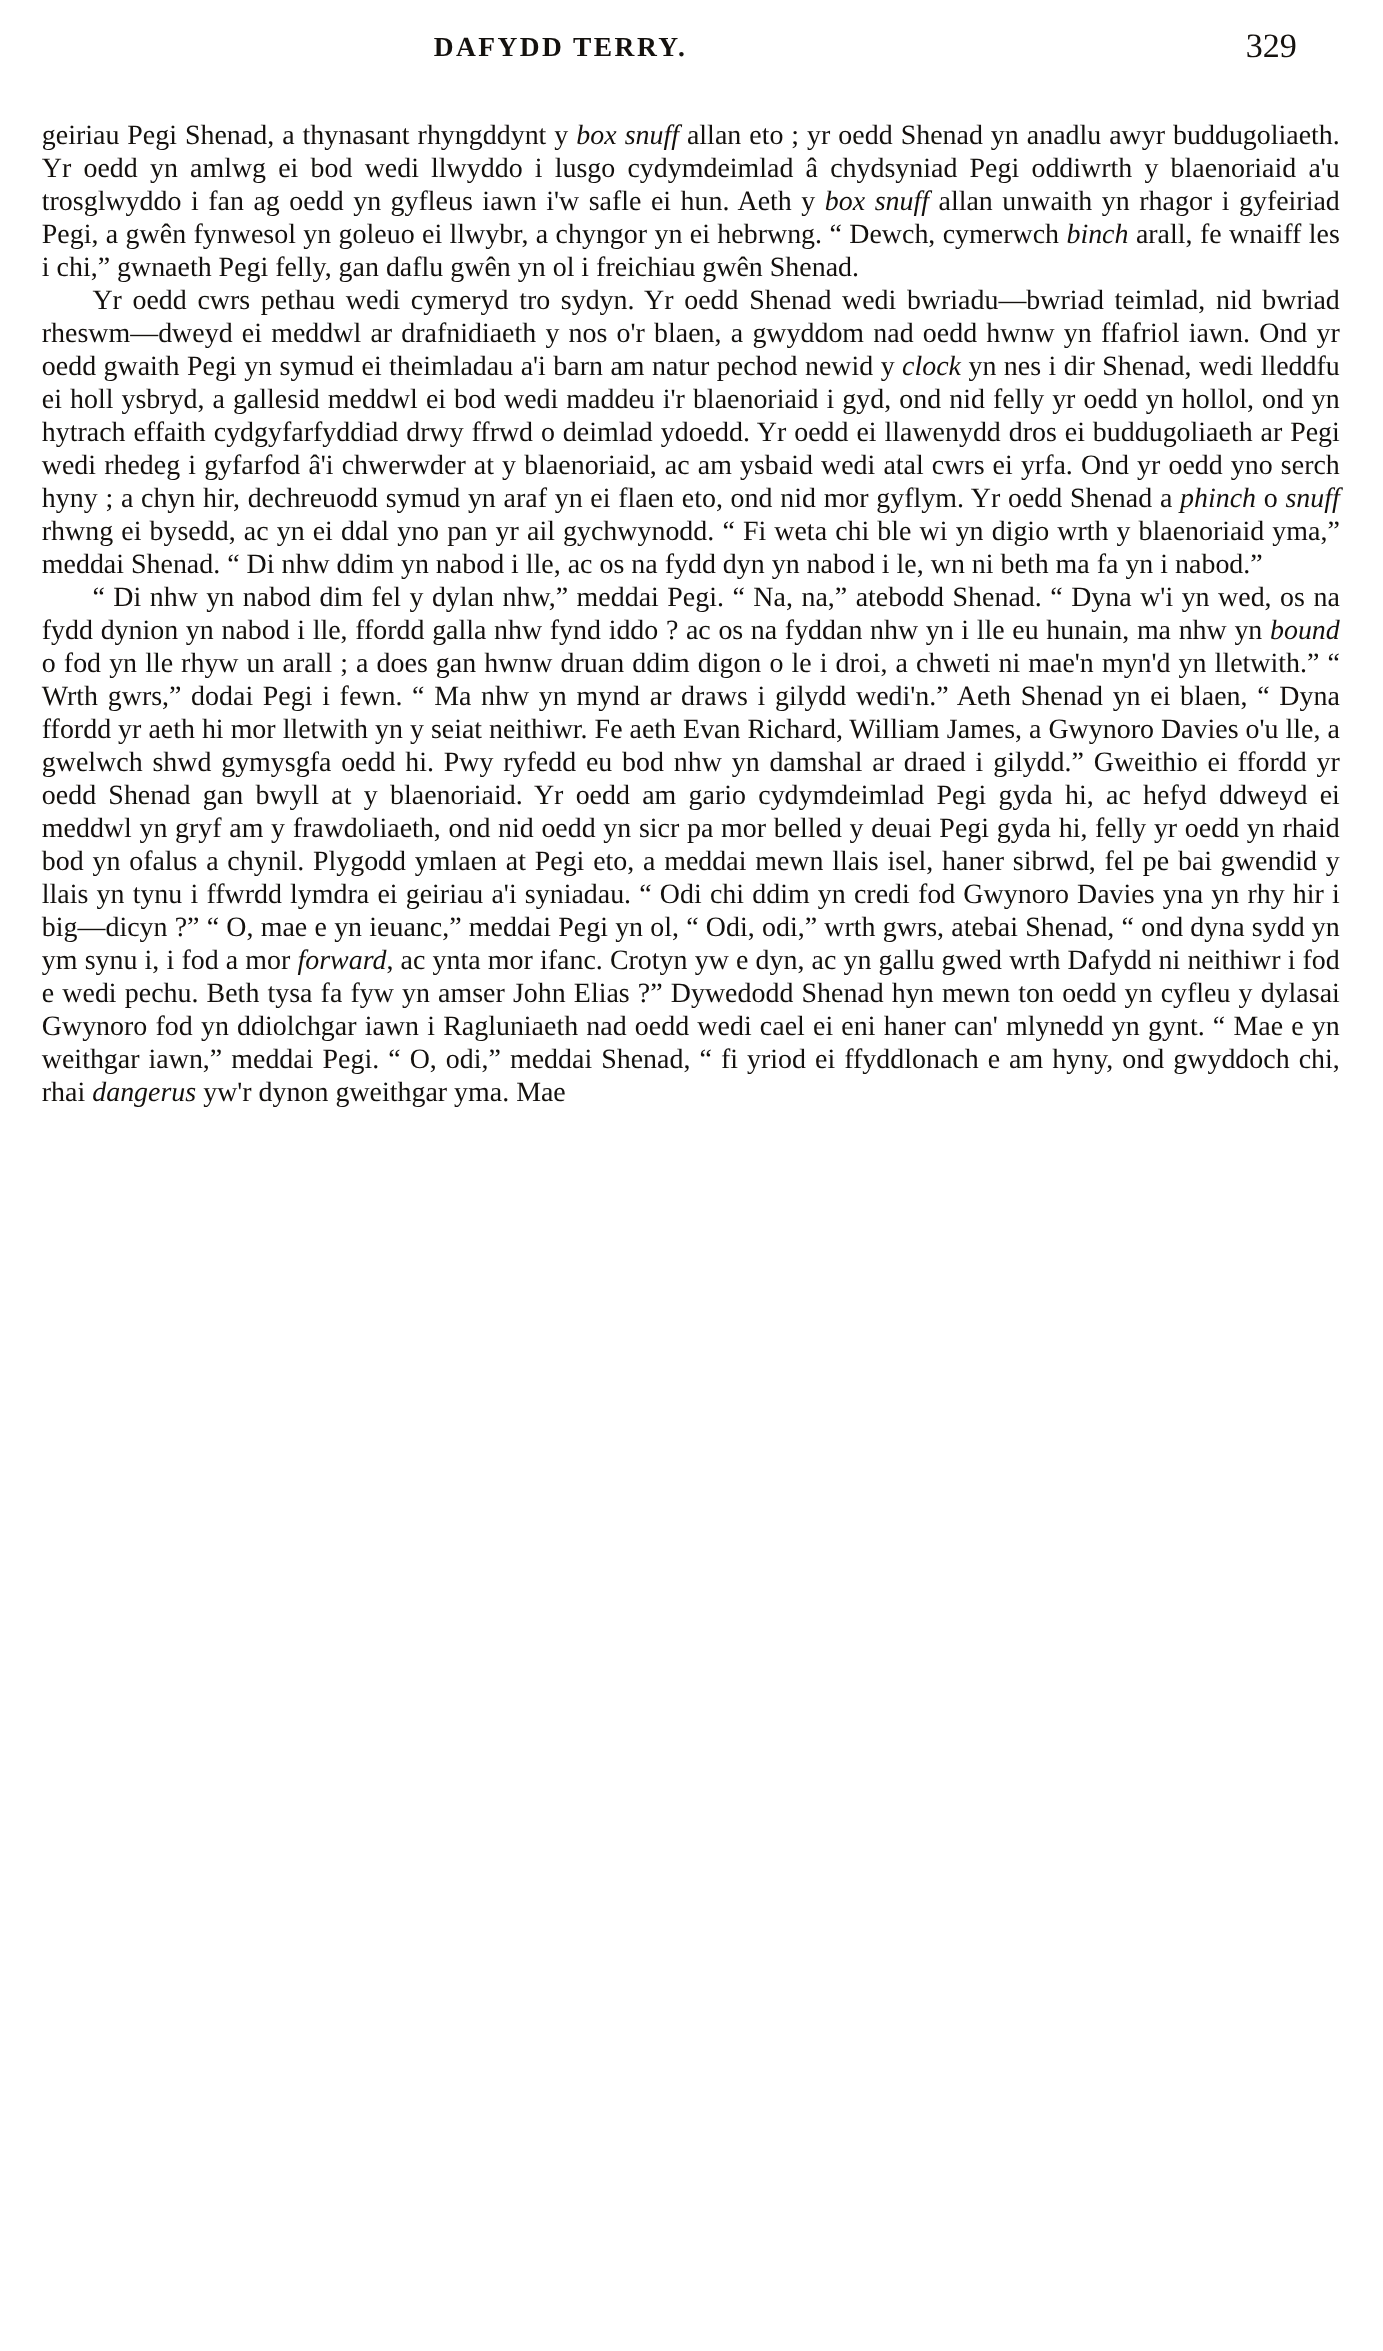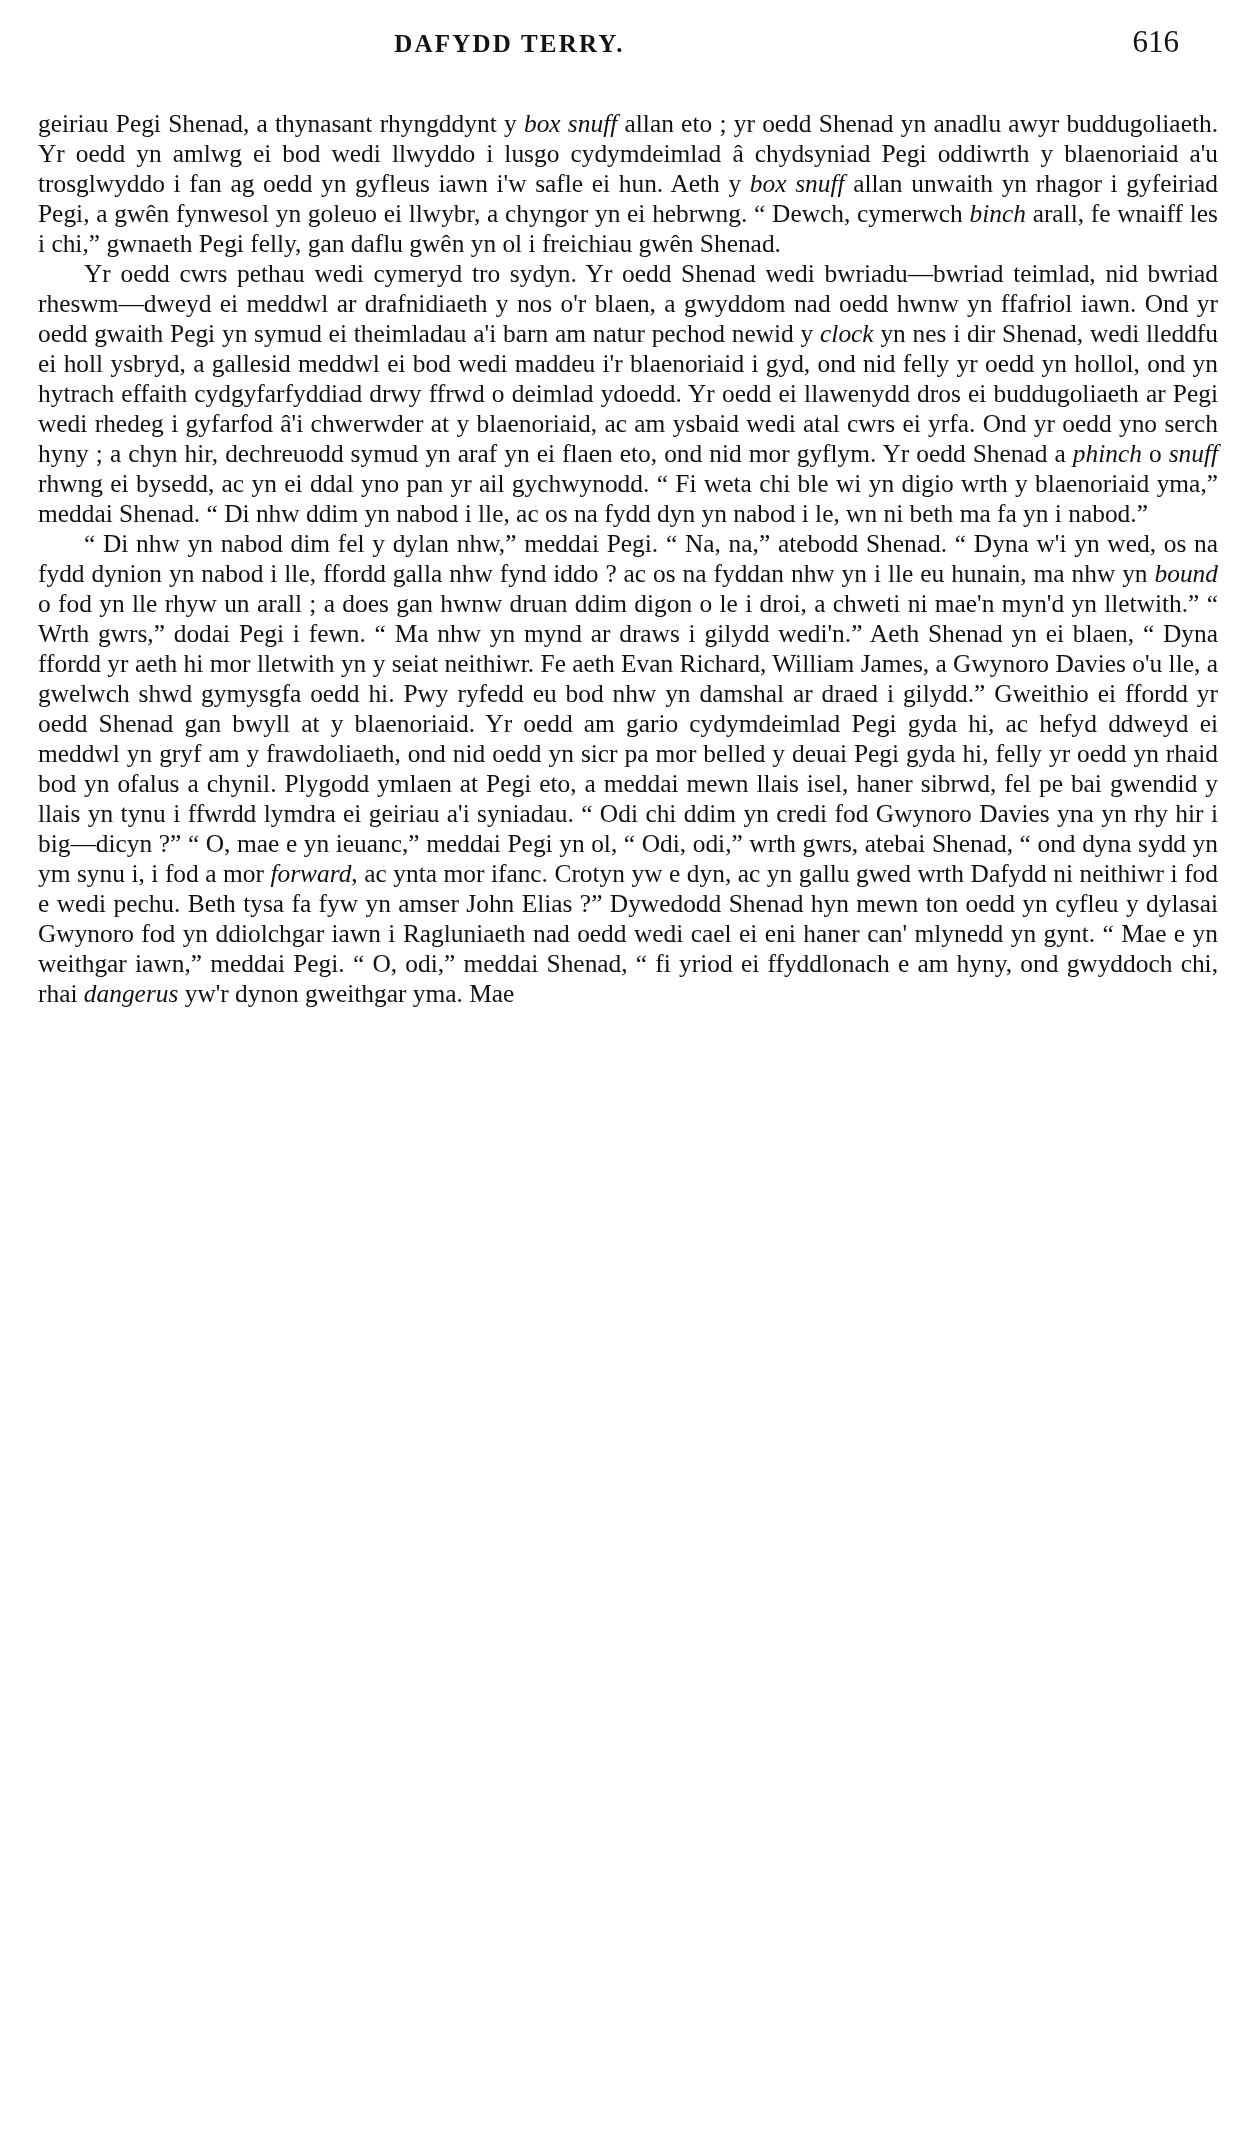--- a/index.html
+++ b/index.html
@@ -67,21 +67,21 @@
     font-style: italic;
   }
 </style>
 </head>
 <body>
 
 <div class="page">
 
   <div class="header">
     <div class="running-head">DAFYDD TERRY.</div>
-    <div class="folio">616</div>
+    <div class="folio">329</div>
   </div>
 
   <div class="body-text" id="body-text">
       <p class="noindent">geiriau Pegi Shenad, a thynasant rhyngddynt y <i>box snuff</i> allan eto ; yr oedd Shenad yn anadlu awyr buddugoliaeth.  Yr oedd yn amlwg ei bod wedi llwyddo i lusgo cydymdeimlad â chydsyniad Pegi oddiwrth y blaenoriaid a'u trosglwyddo i fan ag oedd yn gyfleus iawn i'w safle ei hun.  Aeth y <i>box snuff</i> allan unwaith yn rhagor i gyfeiriad Pegi, a gwên fynwesol yn goleuo ei llwybr, a chyngor yn ei hebrwng.  “ Dewch, cymerwch <i>binch</i> arall, fe wnaiff les i chi,” gwnaeth Pegi felly, gan daflu gwên yn ol i freichiau gwên Shenad.</p>
       <p class="indent">Yr oedd cwrs pethau wedi cymeryd tro sydyn.  Yr oedd Shenad wedi bwriadu—bwriad teimlad, nid bwriad rheswm—dweyd ei meddwl ar drafnidiaeth y nos o'r blaen, a gwyddom nad oedd hwnw yn ffafriol iawn.  Ond yr oedd gwaith Pegi yn symud ei theimladau a'i barn am natur pechod newid y <i>clock</i> yn nes i dir Shenad, wedi lleddfu ei holl ysbryd, a gallesid meddwl ei bod wedi maddeu i'r blaenoriaid i gyd, ond nid felly yr oedd yn hollol, ond yn hytrach effaith cydgyfarfyddiad drwy ffrwd o deimlad ydoedd.  Yr oedd ei llawenydd dros ei buddugoliaeth ar Pegi wedi rhedeg i gyfarfod â'i chwerwder at y blaenoriaid, ac am ysbaid wedi atal cwrs ei yrfa.  Ond yr oedd yno serch hyny ; a chyn hir, dechreuodd symud yn araf yn ei flaen eto, ond nid mor gyflym.  Yr oedd Shenad a <i>phinch</i> o <i>snuff</i> rhwng ei bysedd, ac yn ei ddal yno pan yr ail gychwynodd. “ Fi weta chi ble wi yn digio wrth y blaenoriaid yma,” meddai Shenad. “ Di nhw ddim yn nabod i lle, ac os na fydd dyn yn nabod i le, wn ni beth ma fa yn i nabod.”</p>
       <p class="indent">“ Di nhw yn nabod dim fel y dylan nhw,” meddai Pegi.  “ Na, na,” atebodd Shenad.  “ Dyna w'i yn wed, os na fydd dynion yn nabod i lle, ffordd galla nhw fynd iddo ? ac os na fyddan nhw yn i lle eu hunain, ma nhw yn <i>bound</i> o fod yn lle rhyw un arall ; a does gan hwnw druan ddim digon o le i droi, a chweti ni mae'n myn'd yn lletwith.”  “ Wrth gwrs,” dodai Pegi i fewn.  “ Ma nhw yn mynd ar draws i gilydd wedi'n.”  Aeth Shenad yn ei blaen, “ Dyna ffordd yr aeth hi mor lletwith yn y seiat neithiwr.  Fe aeth Evan Richard, William James, a Gwynoro Davies o'u lle, a gwelwch shwd gymysgfa oedd hi.  Pwy ryfedd eu bod nhw yn damshal ar draed i gilydd.”  Gweithio ei ffordd yr oedd Shenad gan bwyll at y blaenoriaid.  Yr oedd am gario cydymdeimlad Pegi gyda hi, ac hefyd ddweyd ei meddwl yn gryf am y frawdoliaeth, ond nid oedd yn sicr pa mor belled y deuai Pegi gyda hi, felly yr oedd yn rhaid bod yn ofalus a chynil.  Plygodd ymlaen at Pegi eto, a meddai mewn llais isel, haner sibrwd, fel pe bai gwendid y llais yn tynu i ffwrdd lymdra ei geiriau a'i syniadau.  “ Odi chi ddim yn credi fod Gwynoro Davies yna yn rhy hir i big—dicyn ?”  “ O, mae e yn ieuanc,” meddai Pegi yn ol, “ Odi, odi,” wrth gwrs, atebai Shenad, “ ond dyna sydd yn ym synu i, i fod a mor <i>forward</i>, ac ynta mor ifanc.  Crotyn yw e dyn, ac yn gallu gwed wrth Dafydd ni neithiwr i fod e wedi pechu.  Beth tysa fa fyw yn amser John Elias ?”  Dywedodd Shenad hyn mewn ton oedd yn cyfleu y dylasai Gwynoro fod yn ddiolchgar iawn i Ragluniaeth nad oedd wedi cael ei eni haner can' mlynedd yn gynt.  “ Mae e yn weithgar iawn,” meddai Pegi.  “ O, odi,” meddai Shenad, “ fi yriod ei ffyddlonach e am hyny, ond gwyddoch chi, rhai <i>dangerus</i> yw'r dynon gweithgar yma.  Mae</p>
     </div>
 
 </div>
 

